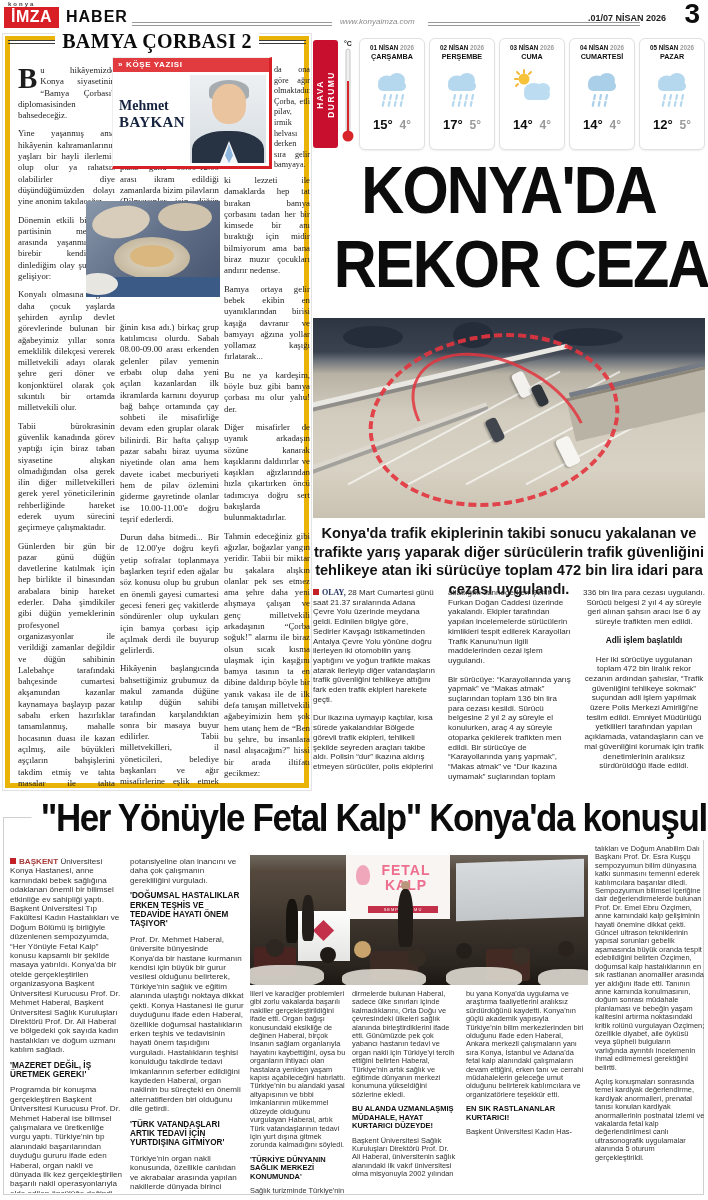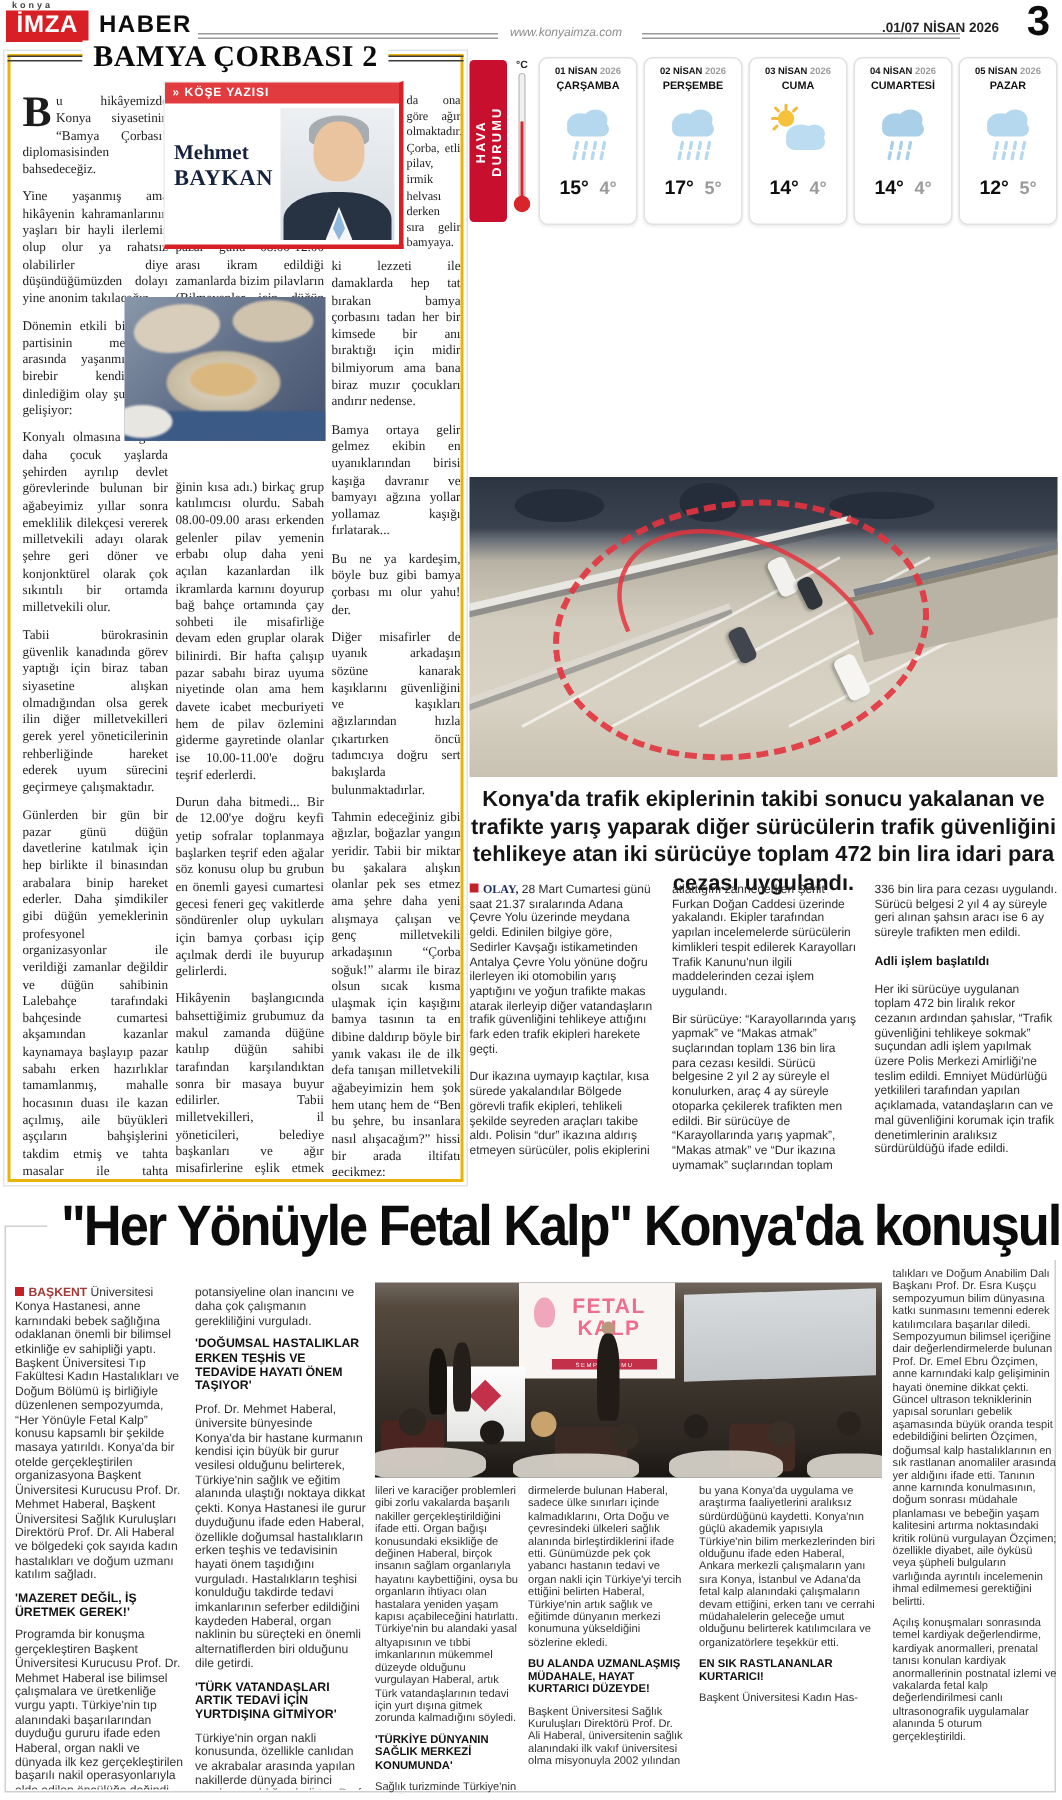--- a/index.html
+++ b/index.html
@@ -13,21 +13,21 @@
   .logo-box { position:absolute; left:4px; top:7px; background:#d81f26; color:#fff; font-weight:bold; font-size:16px; padding:1px 7px 2px; letter-spacing:0.5px; }
   .brand { position:absolute; left:66px; top:8px; font-size:16px; font-weight:bold; letter-spacing:1px; color:#0d0d0d; }
   .hrule { position:absolute; top:22px; height:4px; border-top:1px solid #9a9a9a; border-bottom:1px solid #9a9a9a; }
   .hrule.l { left:132px; width:200px; }
   .hrule.r { left:428px; width:212px; }
   .website { position:absolute; left:340px; top:17px; font-size:8px; color:#8a8a8a; font-style:italic; }
   .issue-date { position:absolute; right:42px; top:13px; font-size:9px; font-weight:bold; color:#222; }
   .page-num { position:absolute; right:8px; top:-2px; font-size:28px; font-weight:bold; color:#0d0d0d; }
 
   
-  .bamya { position:absolute; left:5px; top:36px; width:304px; height:752px; border:2px solid #eab308; outline:1px solid #e3e3e3; outline-offset:2px; background:#fff; }
+  .bamya { position:absolute; left:5px; top:36px; width:304px; height:752px; border:5px solid #eab308; outline:1px solid #e3e3e3; outline-offset:2px; background:#fff; }
   .bamya-title-row { position:absolute; left:-2px; right:-2px; top:-11px; display:flex; align-items:center; }
   .trule { flex:1; border-top:4px double #3a3a3a; height:0; }
   .bamya-title { font-family:"Liberation Serif",serif; font-weight:bold; font-size:20px; letter-spacing:0.4px; padding:0 7px; background:#fff; color:#0b0b0b; white-space:nowrap; }
   .bamya-col { position:absolute; top:24px; height:722px; overflow:hidden; font-family:"Liberation Serif",serif; font-size:8.8px; line-height:11.3px; text-align:justify; color:#1d1d1d; }
   .bamya-col p { margin:0 0 7px; }
   .bc1 { left:8px;  width:97px; }
   .bc2 { left:110px; width:99px; padding-top:86px; }
   .bc3 { left:214px; width:86px; }
   .dropcap { float:left; font-size:29px; line-height:24px; font-weight:bold; padding:1px 3px 0 0; font-family:"Liberation Serif",serif; }
   .side-note { margin-left:50px; width:36px; height:106px; overflow:hidden; font-size:8.2px; line-height:10.6px; text-align:justify; margin-bottom:4px; }
@@ -87,21 +87,21 @@
   .car.c4 { left:216px; top:72px; width:22px; height:11px; background:#30343b; }
   .circ { position:absolute; left:55px; top:16px; width:252px; height:172px; border:4px dashed #e4353f; border-radius:50%; transform:rotate(-8deg); opacity:0.9; }
   .arc  { position:absolute; left:92px; top:44px; width:190px; height:120px; border:3px solid transparent; border-left-color:#e4353f; border-top-color:#e4353f; border-radius:50%; transform:rotate(28deg); opacity:0.85; }
 
   .subhead { position:absolute; left:313px; top:524px; width:392px; text-align:center; font-size:14.6px; line-height:18.6px; font-weight:bold; color:#141414; }
   .rekor-body { position:absolute; left:313px; top:588px; width:392px; height:200px; }
   .rb-col { position:absolute; top:0; height:200px; overflow:hidden; font-size:8px; line-height:9.7px; color:#2e2e2e; text-align:left; }
   .rb-col p { margin:0 0 9px; }
   .rb1 { left:0;    width:124px; }
   .rb2 { left:135px; width:124px; }
-  .rb3 { left:270px; width:122px; }
+  .rb3 { left:270px; width:122px;text-align:center; }
   .rb-h { font-weight:bold; color:#111; margin:0 0 1px; font-size:8.2px; }
   .sq { display:inline-block; width:6px; height:6px; background:#c32028; margin-right:3px; }
   .lead-navy { font-weight:bold; color:#1f2d5a;font-family:Liberation Serif, serif; }
   .lead-maroon { font-weight:bold; color:#a33a38; }
 
   
   .fetal-frame { position:absolute; left:3px; top:817px; width:701px; height:378px; border:1px solid #cfcfcf; }
   .fetal-headline { position:absolute; left:0; top:796px; width:708px; text-align:center; }
   .fetal-headline .t { display:inline-block; font-size:38px; line-height:44px; font-weight:bold; letter-spacing:-1.5px; white-space:nowrap; transform:scaleX(0.92); transform-origin:50% 50%; background:#fff; padding:0 10px; color:#0c0c0c; }
   .f-col { position:absolute; overflow:hidden; font-size:8.1px; line-height:9.4px; color:#333; }
@@ -196,23 +196,23 @@
       <p>Tam burada ifade edelim ki pazar günü 08.00-12.00 arası ikram edildiği zamanlarda bizim pilavların (Bilmeyenler için düğün yeme-</p>
       <div style="height:96px;"></div>
       <p>ğinin kısa adı.) birkaç grup katılımcısı olurdu. Sabah 08.00-09.00 arası erkenden gelenler pilav yemenin erbabı olup daha yeni açılan kazanlardan ilk ikramlarda karnını doyurup bağ bahçe ortamında çay sohbeti ile misafirliğe devam eden gruplar olarak bilinirdi. Bir hafta çalışıp pazar sabahı biraz uyuma niyetinde olan ama hem davete icabet mecburiyeti hem de pilav özlemini giderme gayretinde olanlar ise 10.00-11.00'e doğru teşrif ederlerdi.</p>
       <p>Durun daha bitmedi... Bir de 12.00'ye doğru keyfi yetip sofralar toplanmaya başlarken teşrif eden ağalar söz konusu olup bu grubun en önemli gayesi cumartesi gecesi feneri geç vakitlerde söndürenler olup uykuları için bamya çorbası içip açılmak derdi ile buyurup gelirlerdi.</p>
       <p>Hikâyenin başlangıcında bahsettiğimiz grubumuz da makul zamanda düğüne katılıp düğün sahibi tarafından karşılandıktan sonra bir masaya buyur edilirler. Tabii milletvekilleri, il yöneticileri, belediye başkanları ve ağır misafirlerine eşlik etmek için bilmem kaçıncı defa sofraya oturan ev sahibi olunca ikramlar</p>
     </div>
 
     <div class="bamya-col bc3">
       <div class="side-note">da ona göre ağır olmaktadır. Çorba, etli pilav, irmik helvası derken sıra gelir bamyaya. Tam burada ifade etmek isterim</div>
       <p>ki lezzeti ile damaklarda hep tat bırakan bamya çorbasını tadan her bir kimsede bir anı bıraktığı için midir bilmiyorum ama bana biraz muzır çocukları andırır nedense.</p>
-      <p>Bamya ortaya gelir gelmez ekibin en uyanıklarından birisi kaşığa davranır ve bamyayı ağzına yollar yollamaz kaşığı fırlatarak...</p>
+      <p>Bamya ortaya gelir bebek ekibin en uyanıklarından birisi kaşığa davranır ve bamyayı ağzına yollar yollamaz kaşığı fırlatarak...</p>
       <p>Bu ne ya kardeşim, böyle buz gibi bamya çorbası mı olur yahu! der.</p>
-      <p>Diğer misafirler de uyanık arkadaşın sözüne kanarak kaşıklarını güvenliğini ve kaşıkları ağızlarından hızla çıkartırken öncü tadımcıya doğru sert bakışlarda bulunmaktadırlar.</p>
+      <p>Diğer misafirler de uyanık arkadaşın sözüne kanarak kaşıklarını daldırırlar ve kaşıkları ağızlarından hızla çıkartırken öncü tadımcıya doğru sert bakışlarda bulunmaktadırlar.</p>
       <p>Tahmin edeceğiniz gibi ağızlar, boğazlar yangın yeridir. Tabii bir miktar bu şakalara alışkın olanlar pek ses etmez ama şehre daha yeni alışmaya çalışan ve genç milletvekili arkadaşının “Çorba soğuk!” alarmı ile biraz olsun sıcak kısma ulaşmak için kaşığını bamya tasının ta en dibine daldırıp böyle bir yanık vakası ile de ilk defa tanışan milletvekili ağabeyimizin hem şok hem utanç hem de “Ben bu şehre, bu insanlara nasıl alışacağım?” hissi bir arada iltifatı gecikmez:</p>
       <p>Vay namussuz vay!</p>
     </div>
   </div>
 
   <div class="weather">
     <div class="ribbon">
       <span>HAVA</span>
       <span>DURUMU</span>
     </div>
@@ -328,20 +328,24 @@
                 <line x1="31" y1="26" x2="28.5" y2="38"></line>
               </g>
             </svg>
         </div>
         <div class="card-temps"><span>12°</span><span class="low">5°</span></div>
       </div>
 
     </div>
   </div>
 
+  <div class="headline">
+    <span class="line">KONYA'DA</span><br>
+    <span class="line">REKOR CEZA</span>
+  </div>
 
   <div class="traffic-photo">
     <div class="tp-blob" style="left:30px;top:8px;width:60px;height:22px;"></div>
     <div class="tp-blob" style="left:140px;top:4px;width:40px;height:26px;"></div>
     <div class="tp-blob" style="left:240px;top:10px;width:70px;height:18px;"></div>
     <div class="rail1"></div>
     <div class="rail2"></div>
     <div class="lane" style="left:140px;"></div>
     <div class="lane" style="left:200px;"></div>
     <div class="lane" style="left:258px;"></div>

